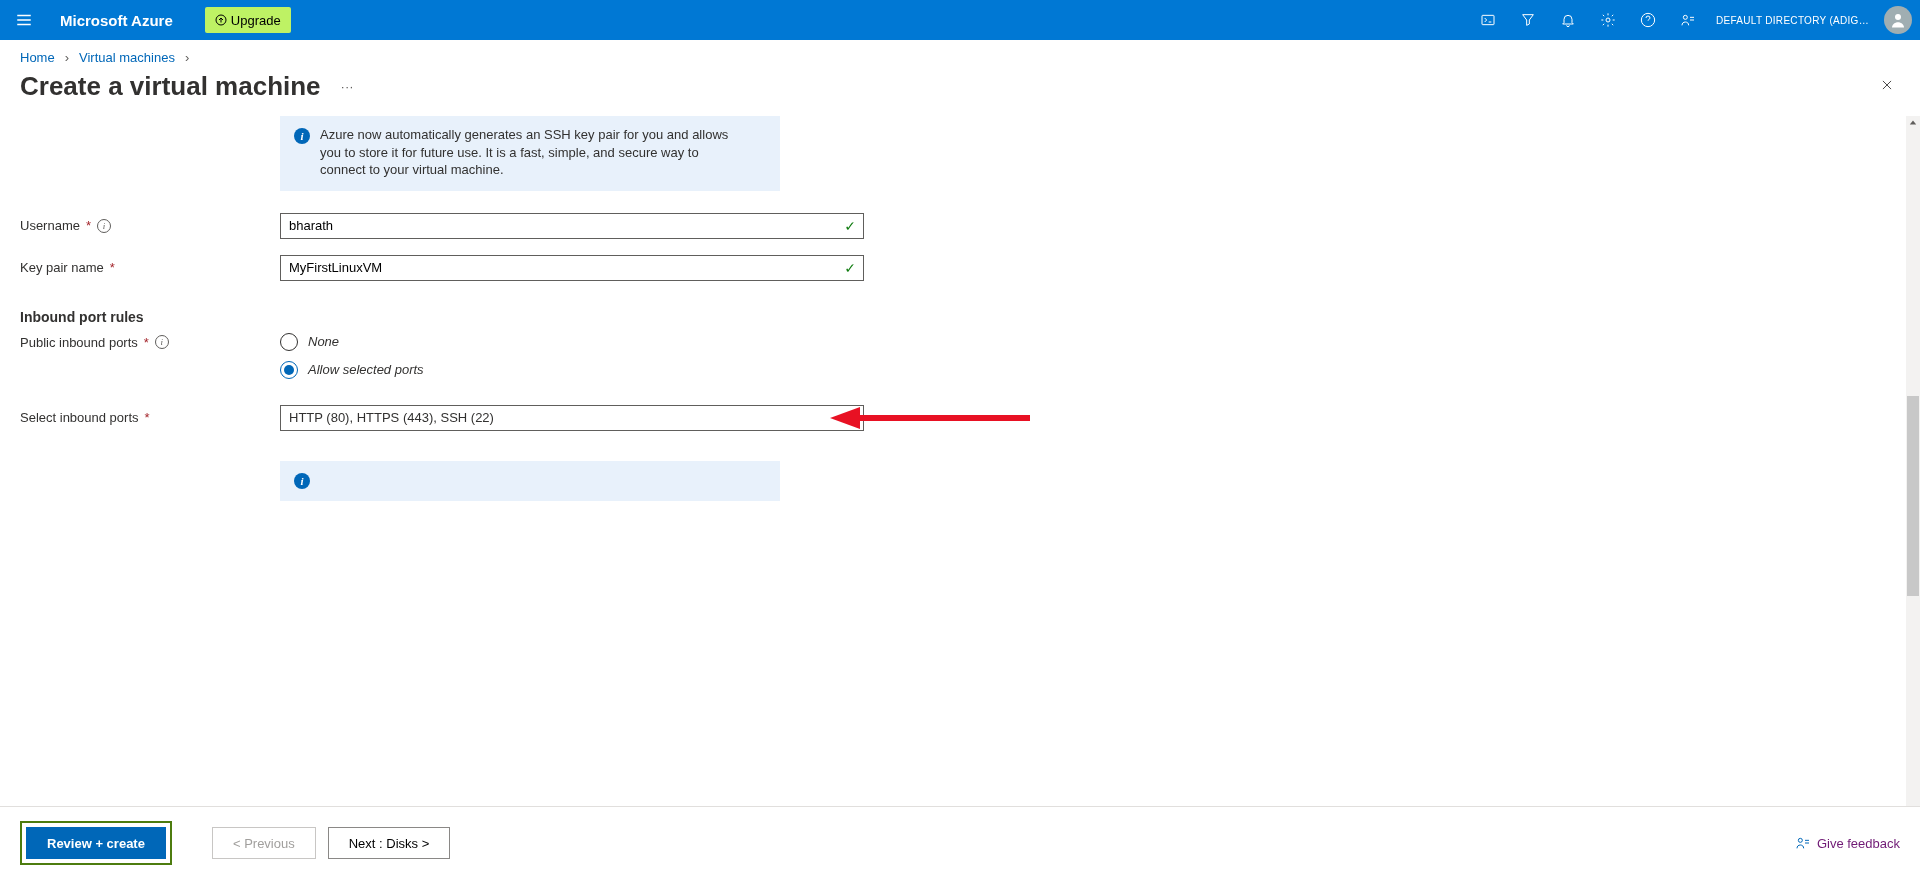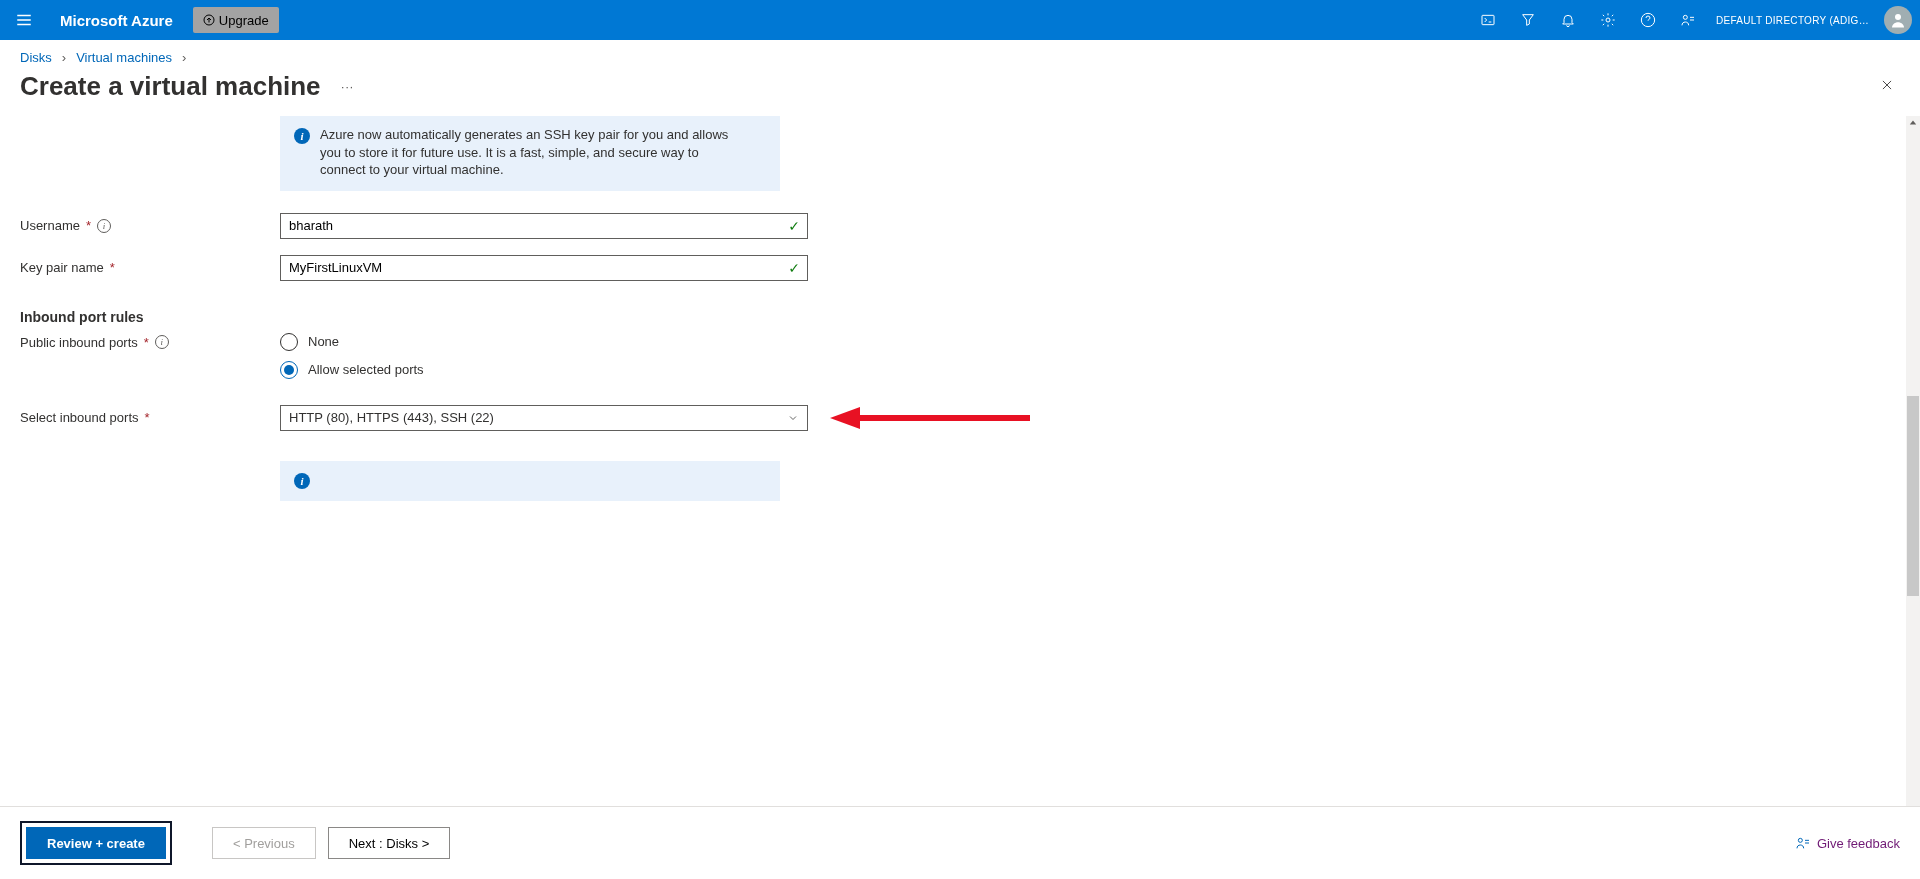--- a/index.html
+++ b/index.html
@@ -4,21 +4,21 @@
 <style>
   * { box-sizing: border-box; margin: 0; padding: 0; }
   html, body { height: 100%; font-family: "Segoe UI", Arial, sans-serif; font-size: 13px; color: #323130; }
   body { display: flex; flex-direction: column; overflow: hidden; }
 
   
   .topbar { height: 40px; background: #0078d4; display: flex; align-items: center; color: #fff; }
   .hamburger { width: 48px; display:flex; justify-content:center; align-items:center; cursor:pointer; height:100%; }
   .hamburger svg { width:18px; height:18px; fill:#fff; }
   .brand { font-weight:600; font-size:15px; padding: 0 12px; cursor:pointer; }
-  .upgrade-btn { background:#a3a3a3; color:#000; border:none; border-radius:2px; height:26px; padding:0 10px; margin-left:8px; cursor:pointer; display:flex; align-items:center; gap:4px; font-size:13px; }
+  .upgrade-btn { background:#bef264; color:#000; border:none; border-radius:2px; height:26px; padding:0 10px; margin-left:20px; cursor:pointer; display:flex; align-items:center; gap:4px; font-size:13px; }
   .upgrade-btn svg { width:12px; height:12px; }
   .search-box { flex:1; margin:0 10px; height:28px; background:#3d9bd9; border-radius:2px; display:flex; align-items:center; padding:0 10px; max-width:790px; }
   .search-box svg { width:14px; height:14px; fill:#fff; opacity:.9; flex-shrink:0; }
   .search-box input { background:transparent; border:none; outline:none; color:#fff; font-size:13px; margin-left:8px; flex:1; }
   .search-box input::placeholder { color:#e6f2fb; }
   .topbar-right { margin-left:auto; display:flex; align-items:center; height:100%; }
   .top-icon { width:40px; height:40px; display:flex; align-items:center; justify-content:center; cursor:pointer; }
   .top-icon svg { width:16px; height:16px; fill:none; stroke:#fff; stroke-width:1.5; }
   .account-block { display:flex; align-items:center; gap:8px; padding:0 8px; height:100%; cursor:pointer; }
   .account-text { font-size:10px; letter-spacing:.3px; white-space:nowrap; overflow:hidden; text-overflow:ellipsis; max-width:160px; }
@@ -48,45 +48,45 @@
   .info-box { background:#e8f1fb; padding:10px 14px 12px; margin: 18px 0 22px 260px; width:500px; position:relative; display:flex; gap:10px; }
   .info-box.compact { margin-top:30px; }
   .info-icon-circle { width:16px; height:16px; background:#0067b8; border-radius:50%; color:#fff; display:flex; align-items:center; justify-content:center; font-size:11px; font-weight:700; flex-shrink:0; margin-top:2px; font-style:italic; font-family:Georgia,serif; }
   .info-text { font-size:13px; line-height:1.35; max-width:420px; }
 
   
   .form-row { display:flex; align-items:center; margin-bottom:16px; }
   .form-label { width:260px; font-size:13px; display:flex; align-items:center; gap:6px; }
   .form-label .req { color:#a4262c; }
   .tooltip-i { width:14px; height:14px; border:1px solid #605e5c; border-radius:50%; display:inline-flex; align-items:center; justify-content:center; font-size:9px; color:#605e5c; cursor:default; font-style:italic; font-family:Georgia,serif; }
-  .control-cell { width:528px; position:relative; }
+  .control-cell { width:584px; position:relative; }
   .input-full { width:100%; height:26px; border:1px solid #605e5c; padding: 0 30px 0 8px; font-size:13px; outline:none; }
   .input-full.valid { border-color:#605e5c; }
   .valid-check { position:absolute; right:8px; top:5px; color:#107c10; font-size:14px; }
   .dropdown { width:100%; height:26px; border:1px solid #605e5c; padding:0 8px; display:flex; align-items:center; justify-content:space-between; font-size:13px; cursor:pointer; background:#fff; }
   .dropdown svg { width:12px; height:12px; fill:none; stroke:#323130; stroke-width:1.5; }
 
   
   .section-h { font-weight:600; font-size:14px; margin: 28px 0 8px; }
   .section-desc { font-size:13px; line-height:1.4; max-width:730px; margin-bottom:18px; }
 
   
-  .radio-group { display:flex; flex-direction:column; gap:10px; }
+  .radio-group { display:flex; flex-direction:column; gap:10px;font-style:italic; }
   .radio-item { display:flex; align-items:center; gap:10px; cursor:pointer; }
   .radio-ring { width:18px; height:18px; border:1px solid #323130; border-radius:50%; display:flex; align-items:center; justify-content:center; }
   .radio-ring.selected { border-color:#0067b8; }
   .radio-dot { width:10px; height:10px; border-radius:50%; background:#0067b8; }
 
   
   .big-arrow { position:absolute; left:810px; top:0; }
   .big-arrow svg { overflow:visible; }
 
   
   .footer { border-top:1px solid #e1dfdd; padding:14px 20px; display:flex; align-items:center; gap:40px; }
-  .highlight-box { border:2px solid #0f172a; padding:4px; }
+  .highlight-box { border:2px solid #4d7c0f; padding:4px; }
   .btn { height:32px; padding:0 20px; font-size:13px; cursor:pointer; border:1px solid #8a8886; background:#fff; }
   .btn-primary { background:#0067b8; color:#fff; border:1px solid #0067b8; font-weight:600; }
   .btn[disabled] { color:#a19f9d; border-color:#c8c6c4; cursor:default; }
   .footer-right { margin-left:auto; display:flex; align-items:center; gap:6px; color:#701a75; cursor:pointer; }
   .footer-right svg { width:16px; height:16px; fill:none; stroke:#0067b8; stroke-width:1.5; }
 </style>
 </head>
 <body>
 
 <div class="topbar">
@@ -144,21 +144,21 @@
           <svg viewBox="0 0 24 24">
             <circle cx="12" cy="8" r="4"></circle>
             <path d="M4 22c0-4 4-7 8-7s8 3 8 7z"></path>
           </svg>
         </span>
     </div>
   </div>
 </div>
 
 <div class="breadcrumb-row">
-  <a>Disks</a>
+  <a>Home</a>
   <span class="chev">›</span>
   <a>Virtual machines</a>
   <span class="chev">›</span>
 </div>
 
 <div class="heading-row">
   <h1>Create a virtual machine</h1>
   <span class="heading-ellipsis">···</span>
   <span class="close-x">
     <svg viewBox="0 0 24 24">

